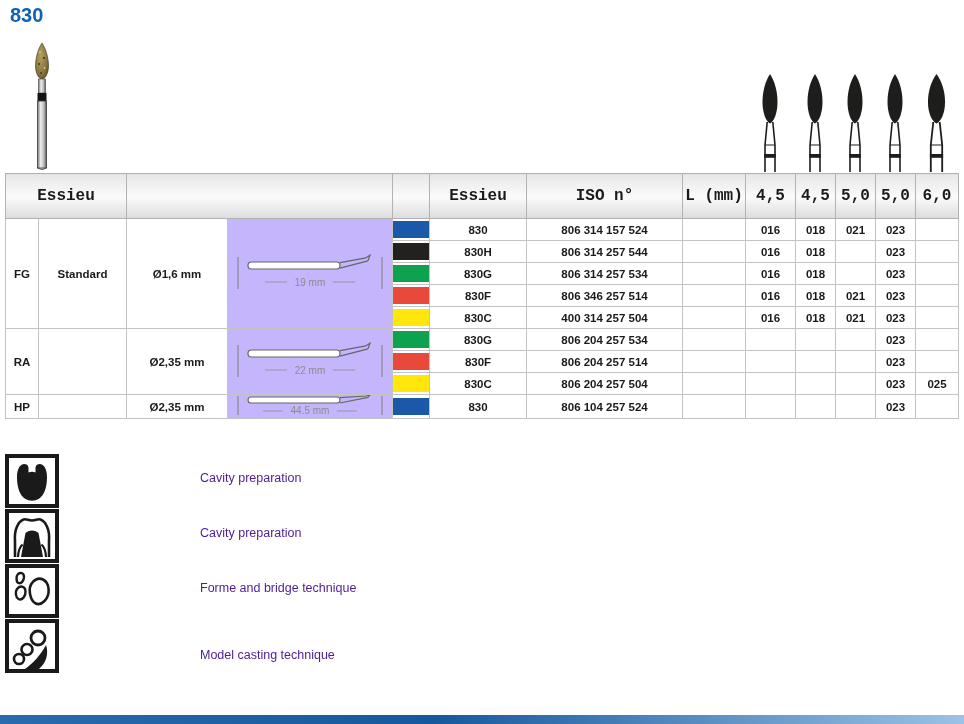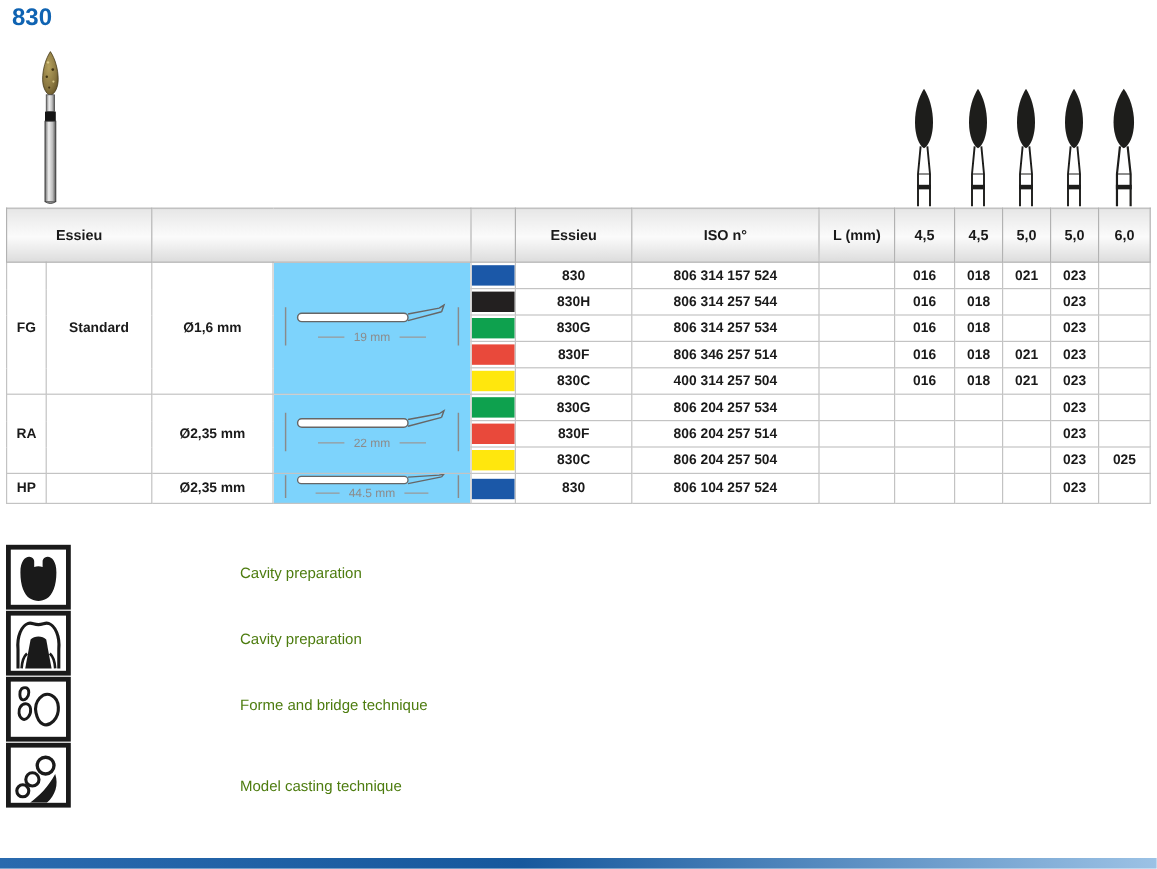--- a/index.html
+++ b/index.html
@@ -12,30 +12,30 @@
   .bur-photo{position:absolute;left:27px;top:40px;}
 
   
   .bur-sil{position:absolute;top:72px;}
 
   
   table.spec{border-collapse:collapse;table-layout:fixed;position:absolute;left:5px;top:173px;width:953px;}
   table.spec th,table.spec td{border:1px solid #c3c3c3;padding:0;font-size:11.5px;font-weight:700;
        text-align:center;white-space:nowrap;overflow:hidden;}
   table.spec thead th{height:44px;background:linear-gradient(#e7e7e7,#fbfbfb 52%,#dcdcdc);
-       border-color:#b2b2b2;font-size:12px;}
+       border-color:#b2b2b2;font-size:16px;font-family:Liberation Mono, monospace;}
   table.spec tbody tr{height:22px;}
   td.swatch-cell{padding:2px 0;}
   .swatch{height:17px;width:100%;}
-  td.diagram-cell{background:#7dd3fc;}
+  td.diagram-cell{background:#c4b5fd;}
   .dim-text{font-size:10px;fill:#8c8c8c;font-weight:400;}
 
   
   .legend-icon-box{position:absolute;left:5px;width:46px;height:46px;border:4px solid #1a1a1a;background:#fff;}
-  .legend-label{position:absolute;left:200px;font-size:12.5px;color:#4d7c0f;}
+  .legend-label{position:absolute;left:200px;font-size:12.5px;color:#4c1d95;}
 
   .footer-bar{position:absolute;left:0;right:0;bottom:0;height:9px;
       background:linear-gradient(90deg,#2a6aae 0%,#16589d 45%,#9cc2e5 100%);}
 </style>
 </head>
 <body>
 
 <div class="page-title">830</div>
 
 <svg class="bur-photo" width="30" height="132" viewBox="0 0 30 132">

